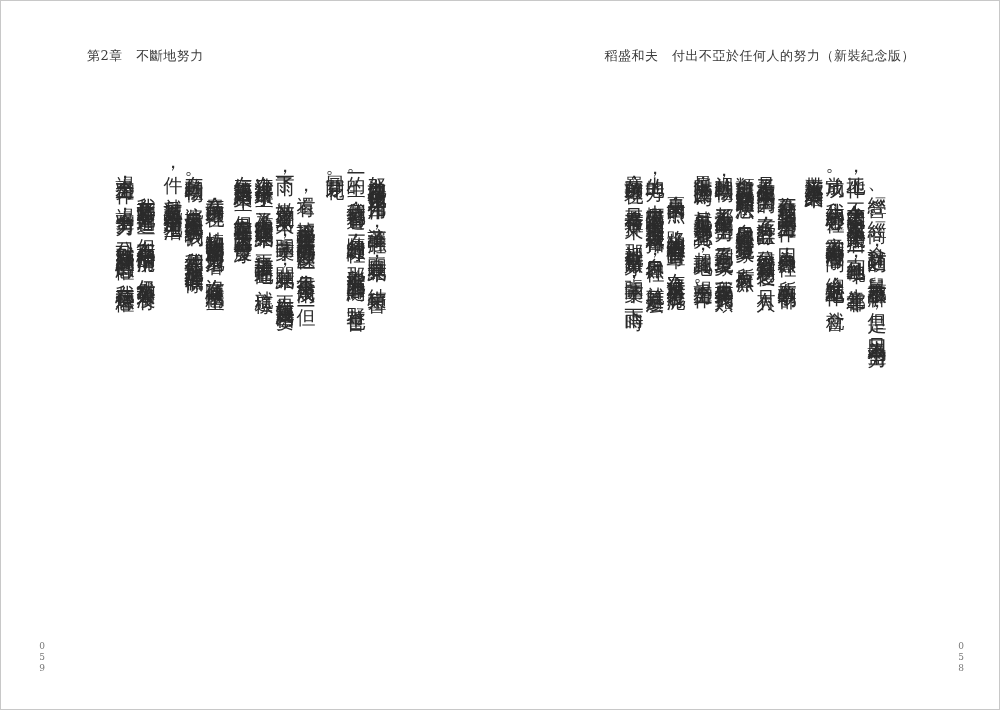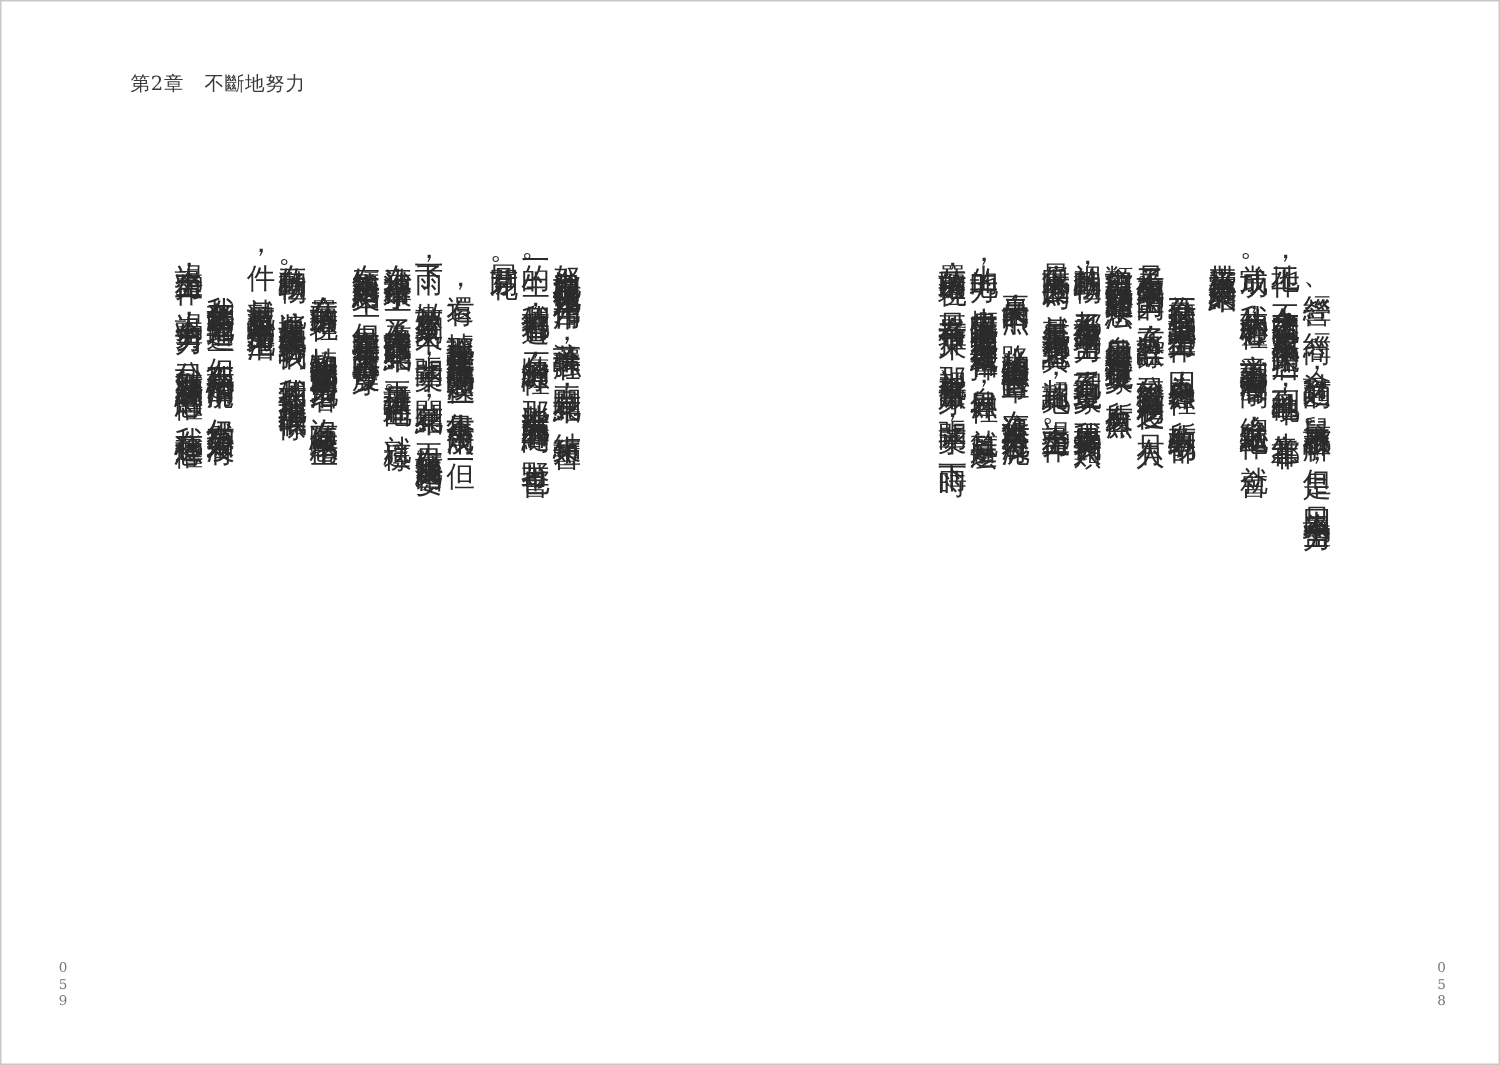--- a/index.html
+++ b/index.html
@@ -30,20 +30,21 @@
     }
     .pageno.left { left:36px; }
     .pageno.right { left:955px; }
   </style>
 </head>
 <body>
 
 <div class="frame">
 
   <div class="header left">第2章　不斷地努力</div>
+  <div class="header right">稻盛和夫　付出不亞於任何人的努力（新裝紀念版）</div>
 
   <div class="page" style="left:0; width:1000px;">
     <div class="col indent" style="left:866px;">經營、經商、會計之類的，舅舅應該都不了解。但是，只因為竭盡全力</div>
     <div class="col" style="left:845px;">地工作，不久之後就開了一家規模不小的蔬果店，一直到他晚年，生意都非</div>
     <div class="col" style="left:824px;">常成功。我幼小的心靈裡，意識到不管有沒有學問，總之默默地工作，就會</div>
     <div class="col" style="left:803px;">帶來極為美好的結果。</div>
     <div class="col indent" style="left:776px;">為什麼我一直強調「竭盡全力工作」，因為自然界裡，所有的事物都</div>
     <div class="col" style="left:755px;">是為了生存而竭盡全力的。有了些許盈餘，公司經營還算順利之後，只有人</div>
     <div class="col" style="left:734px;">類會出現可以輕鬆些的粗暴想法。自然界裡絕對沒有這種現象，所有自然界</div>
     <div class="col" style="left:713px;">裡的動植物，都為了生存而竭盡全力。看到了這些現象，我更覺得我們人類</div>

